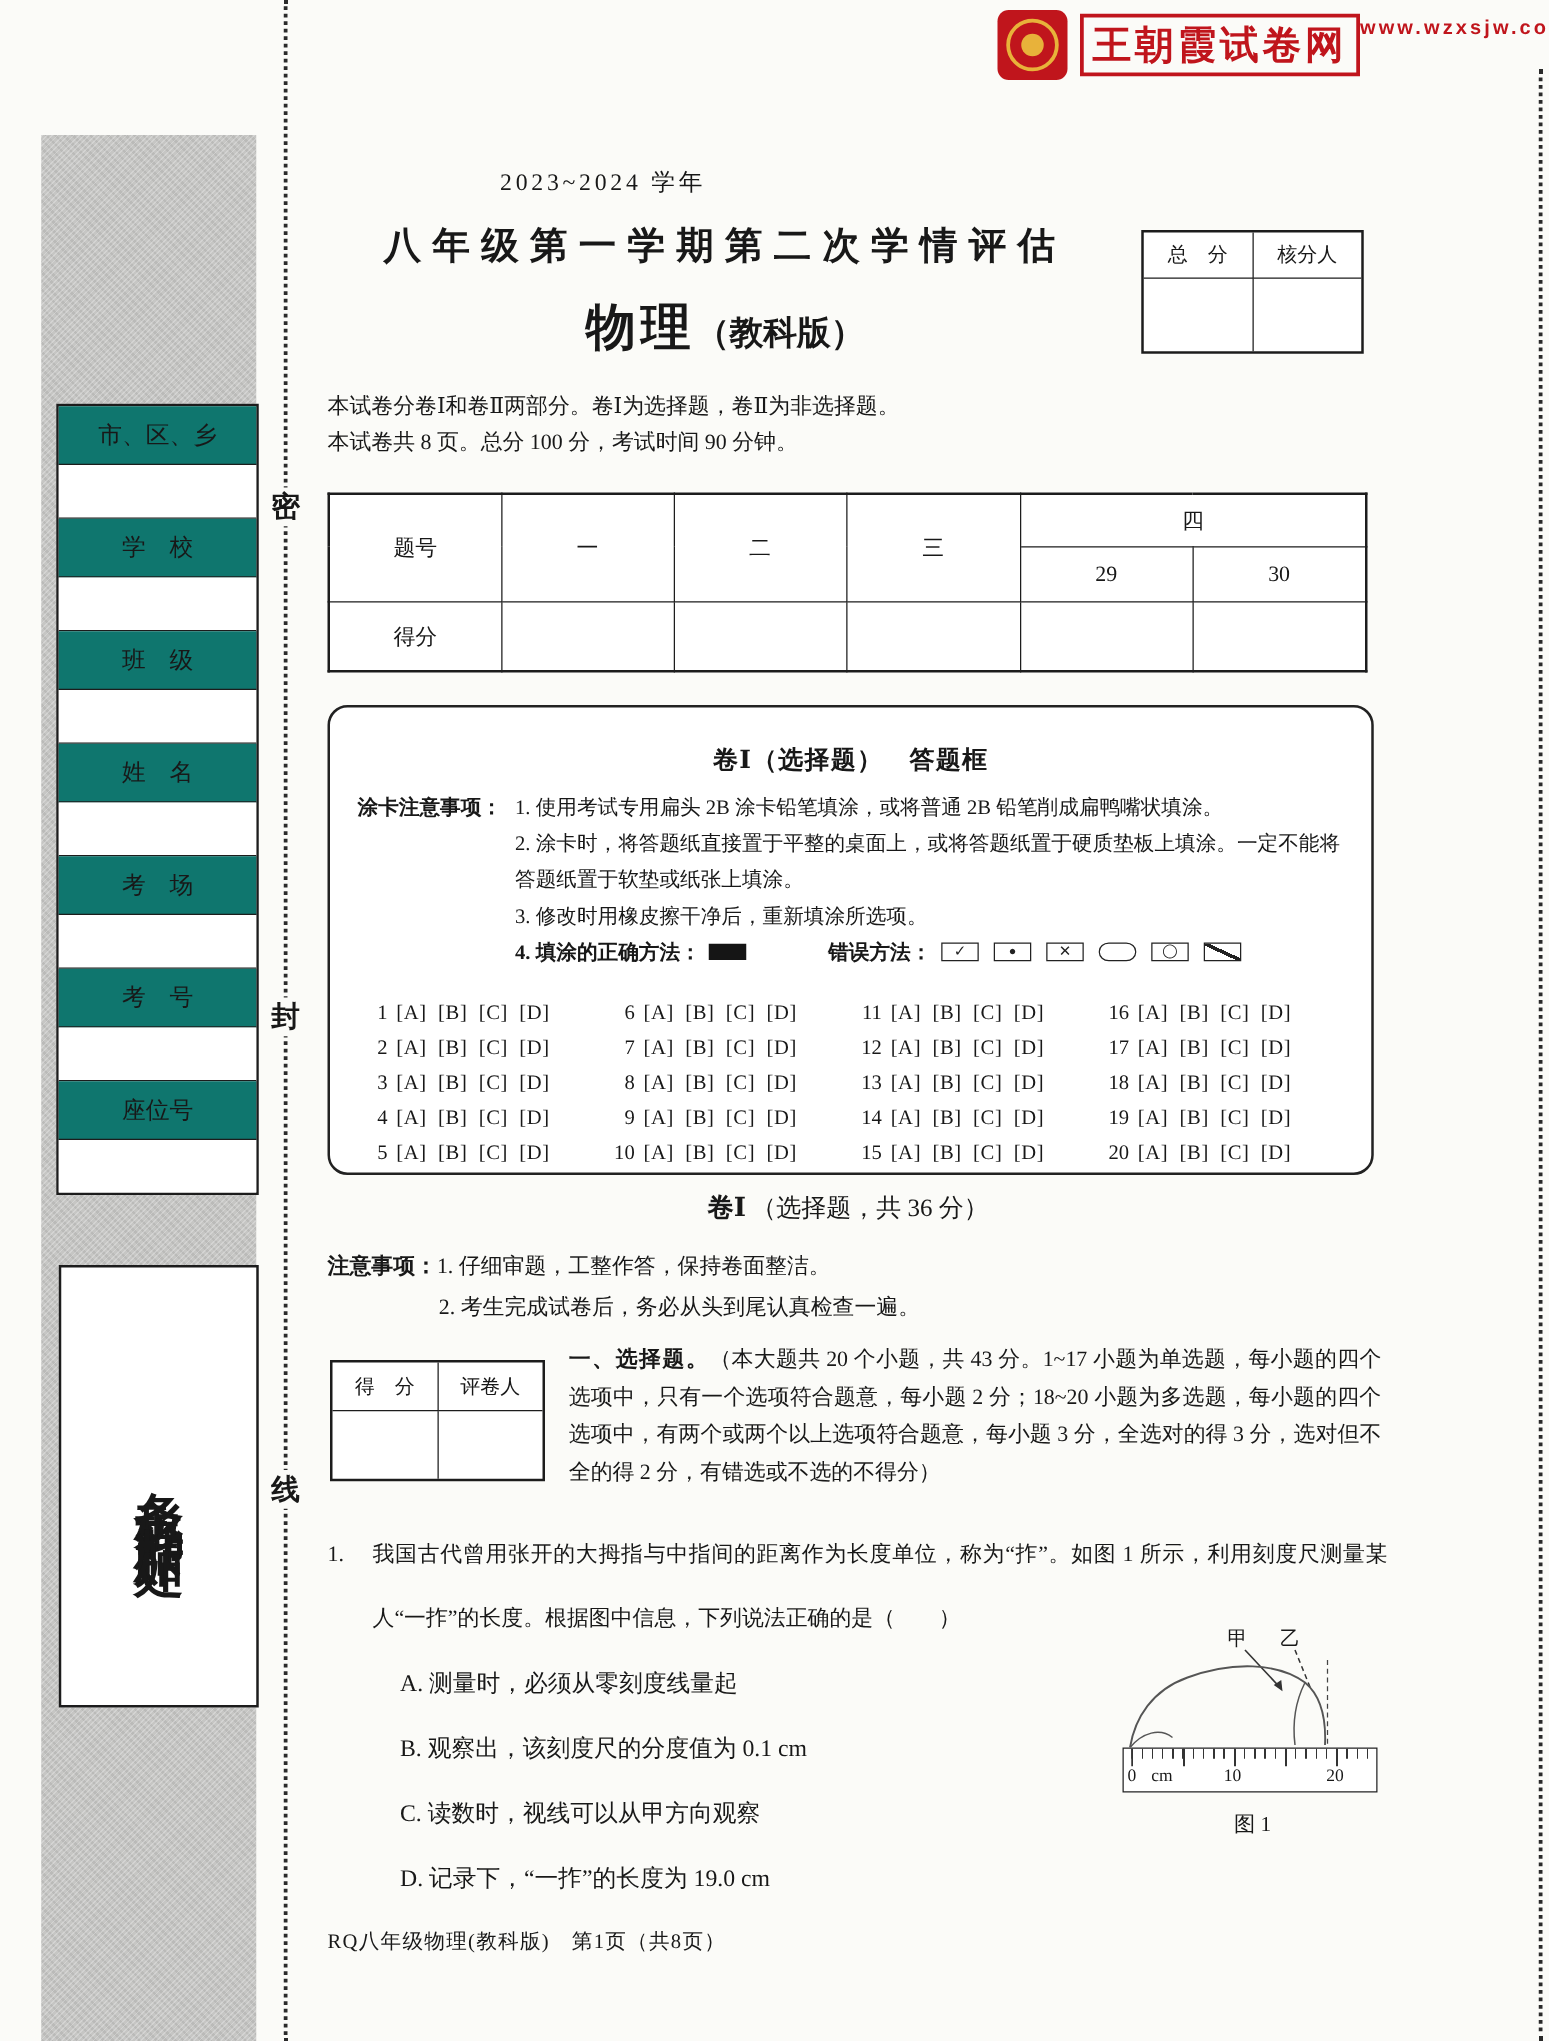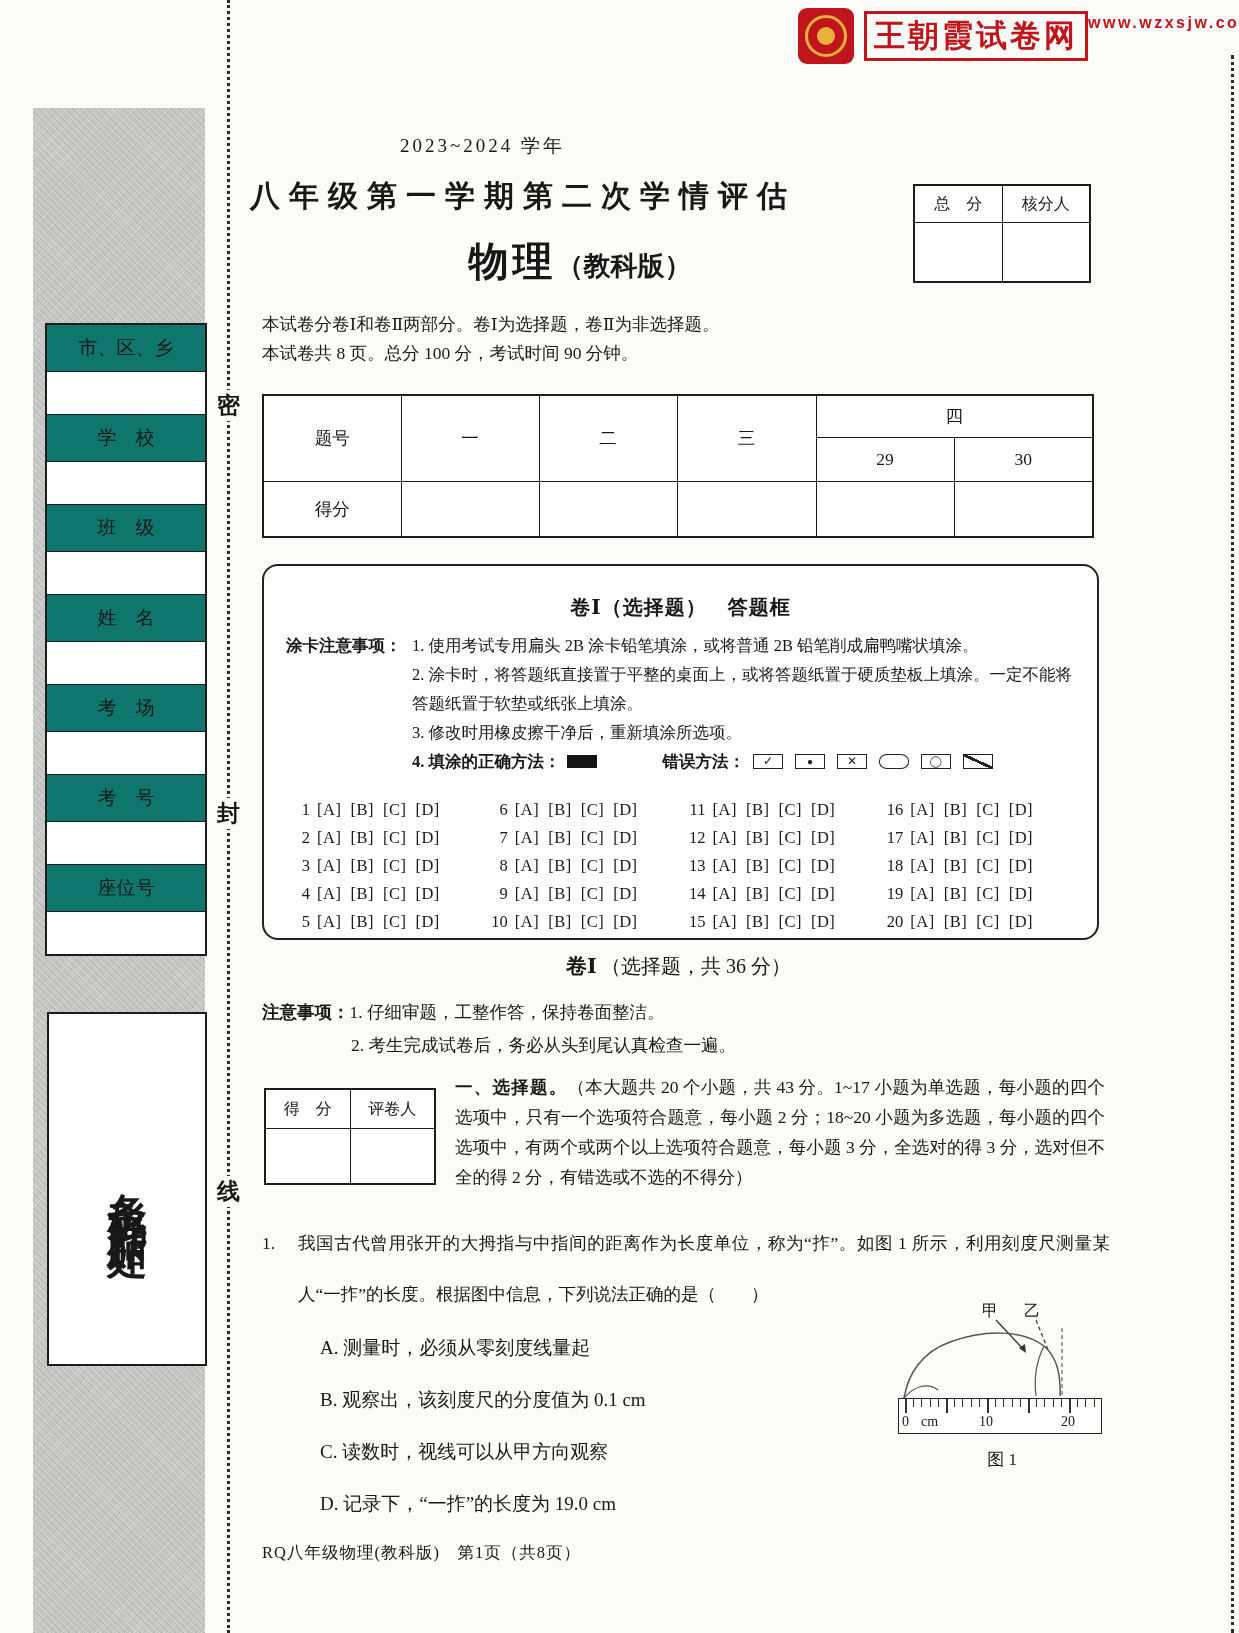--- a/index.html
+++ b/index.html
@@ -34,21 +34,21 @@
   .logo-seal::after{content:"";position:absolute;inset:19px;background:#e8b23a;border-radius:50%}
   .logo-text{display:flex;flex-direction:row}
   .logo-title{font-size:31px;font-weight:900;color:#c0151c;letter-spacing:3px;border:3px solid #c0151c;
     padding:1px 7px;font-family:"Liberation Sans","DejaVu Sans",sans-serif;white-space:nowrap}
   .logo-sub{display:flex;align-items:flex-start;gap:10px;margin-top:3px}
   .logo-url{font-size:16px;font-weight:700;color:#c0151c;letter-spacing:2.5px;font-family:"Liberation Sans",sans-serif}
   .logo-wave{color:#c0151c;font-size:24px;line-height:16px}
 
   
   .school-year{position:absolute;left:400px;top:133px;font-size:19px;letter-spacing:3px}
-  .main-title{position:absolute;left:250px;top:176px;width:660px;text-align:left;font-size:30px;font-weight:700;letter-spacing:9px;white-space:nowrap}
+  .main-title{position:absolute;left:250px;top:176px;width:660px;text-align:center;font-size:30px;font-weight:700;letter-spacing:9px;white-space:nowrap}
   .subject-line{position:absolute;left:250px;top:234px;width:660px;text-align:center;white-space:nowrap}
   .subject-main{font-size:40px;font-weight:900;letter-spacing:4px}
   .subject-sub{font-size:27px;font-weight:700}
 
   .mini-table{position:absolute;left:913px;top:184px;width:174px;border:2px solid #1c1c1c;background:#fff}
   .mini-row{display:flex}
   .mini-cell{flex:1;border-right:1.5px solid #1c1c1c;display:flex;align-items:center;justify-content:center;font-size:16px}
   .mini-cell:last-child{border-right:none}
   .mini-row.head .mini-cell{height:36px;border-bottom:1.5px solid #1c1c1c}
   .mini-row.body .mini-cell{height:58px}

